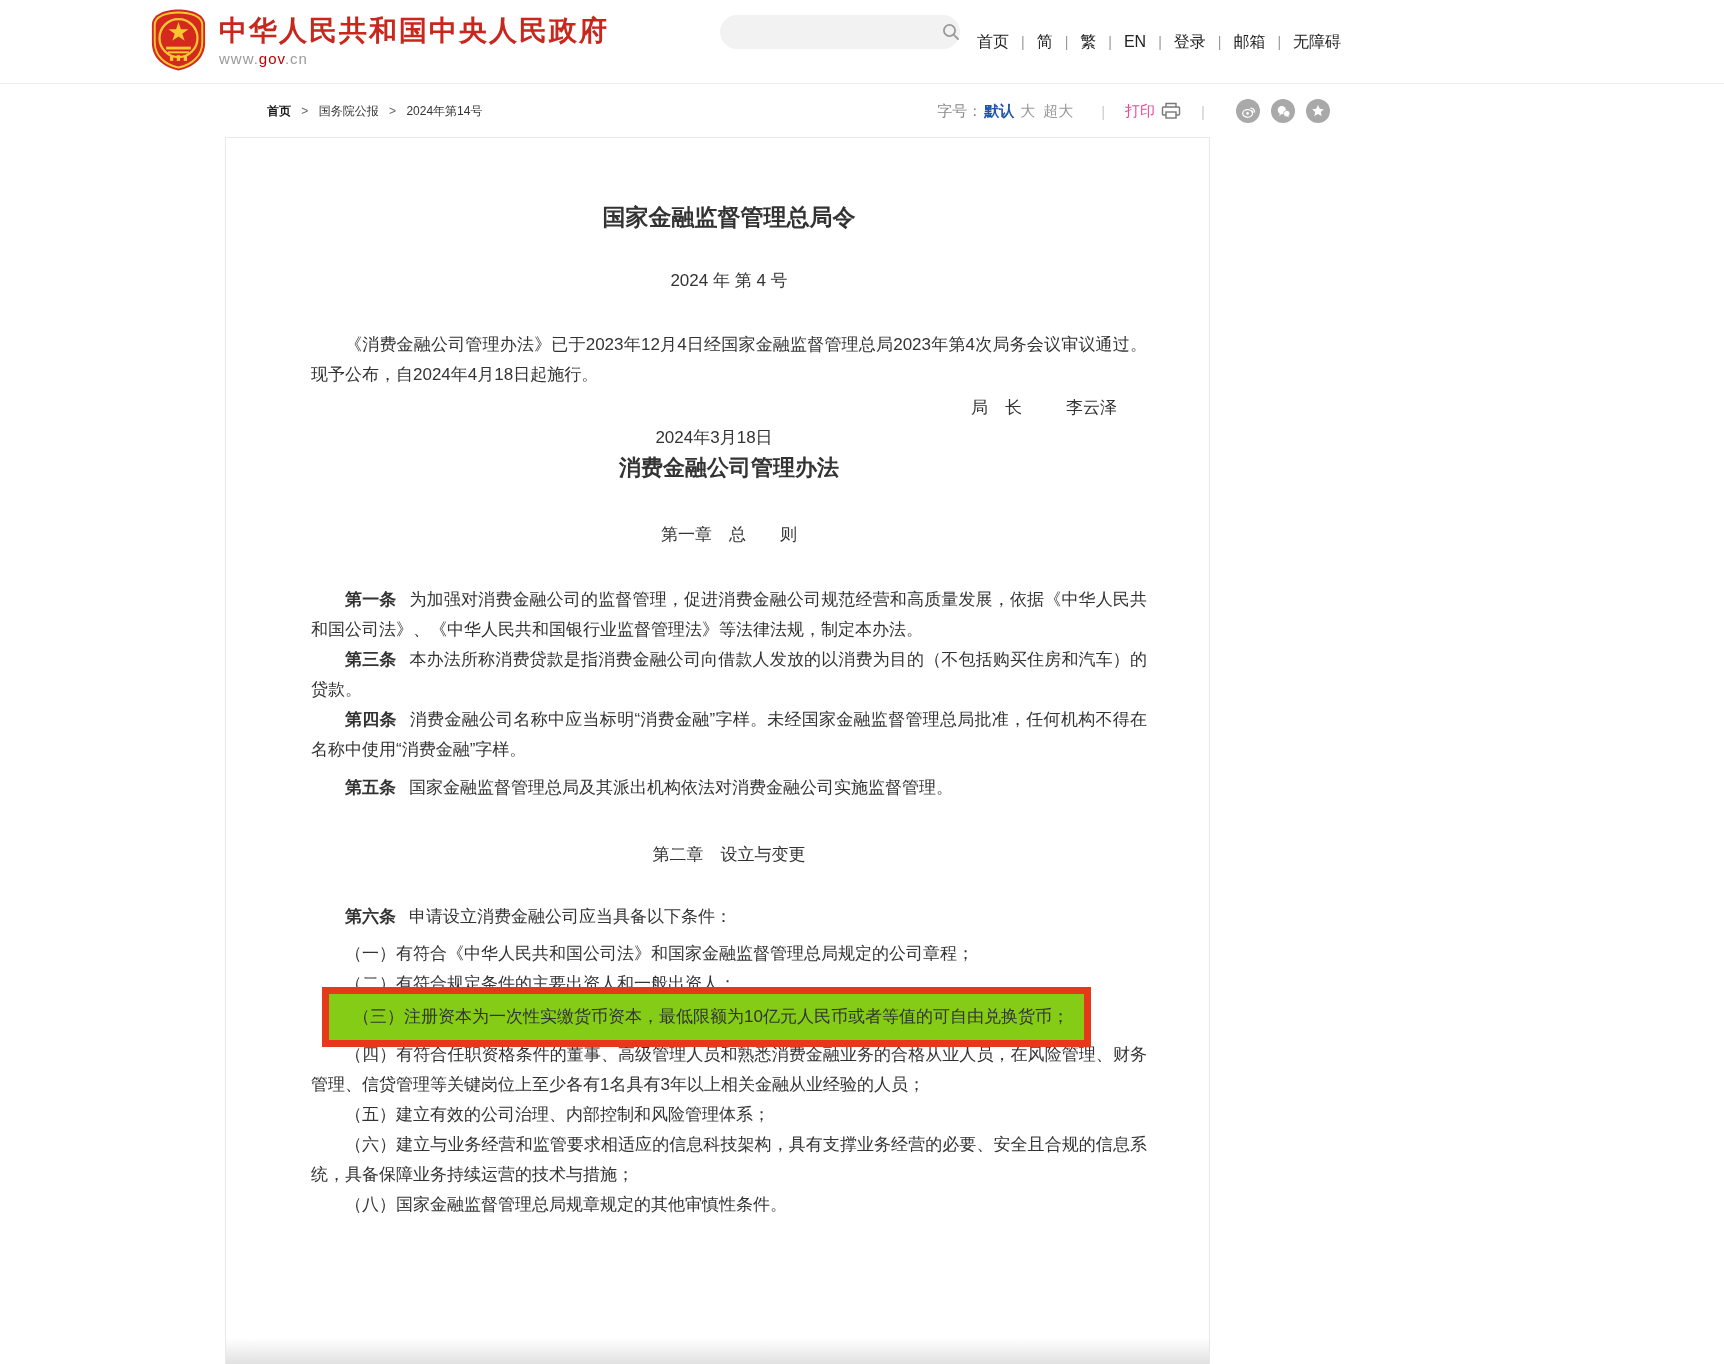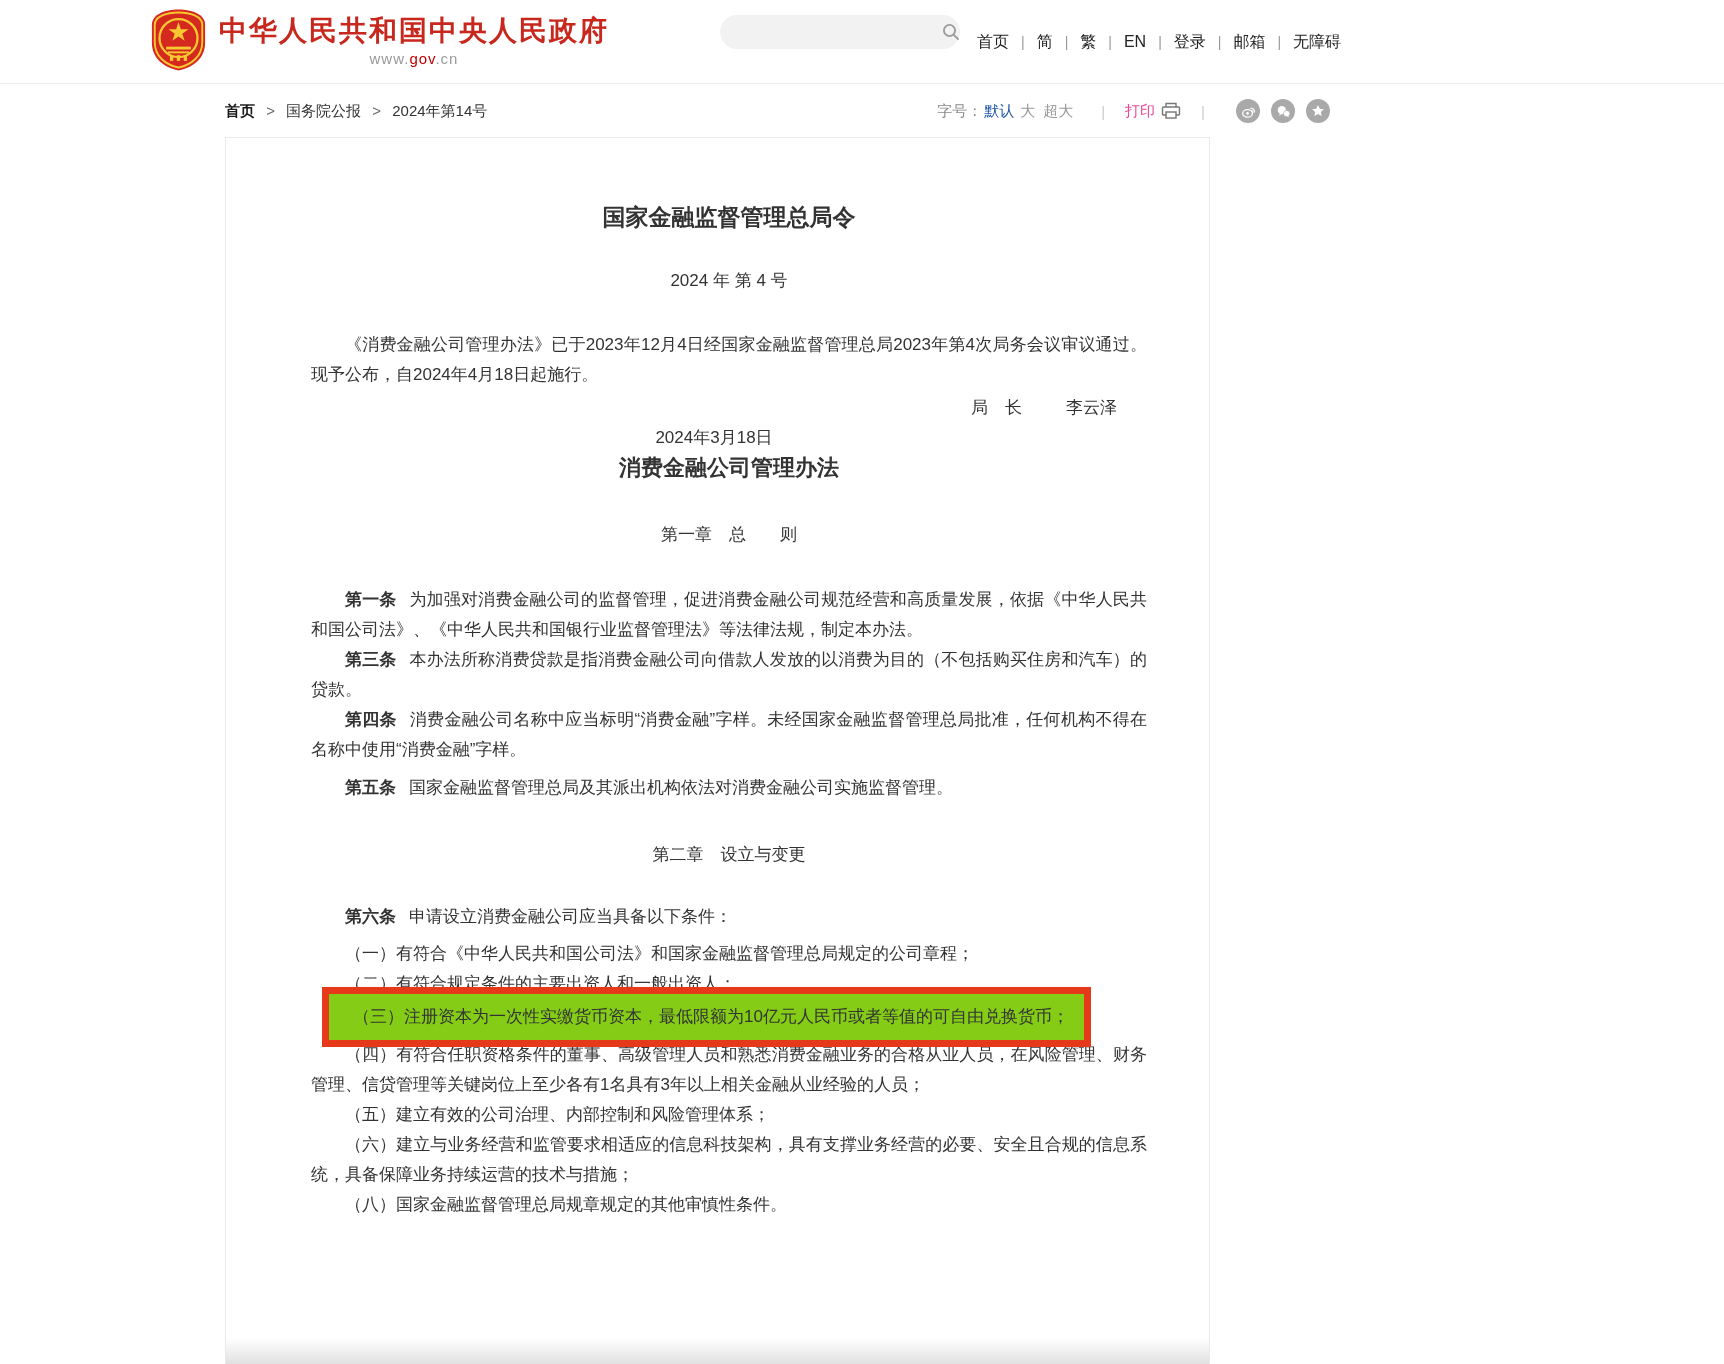--- a/index.html
+++ b/index.html
@@ -7,39 +7,39 @@
   body {
     width:1724px; height:1364px; overflow:hidden; position:relative;
     font-family:"Liberation Sans","DejaVu Sans",sans-serif; color:#333;
   }
   a { text-decoration:none; color:inherit; cursor:pointer; }
 
   
   .site-header { position:absolute; top:0; left:0; width:1724px; height:84px; border-bottom:1px solid #ececec; background:#fff; }
   .logo { position:absolute; left:150px; top:8px; display:flex; align-items:center; }
   .emblem { width:57px; height:64px; display:inline-block; }
-  .logo-text { margin-left:12px; display:flex; flex-direction:column;align-items:center; }
+  .logo-text { margin-left:12px; display:flex; flex-direction:column; }
   .site-title { font-size:28px; font-weight:bold; color:#c7271c; letter-spacing:2px; line-height:34px; }
   .site-url { font-size:15px; color:#9a9a9a; letter-spacing:1px; margin-top:2px; }
   .site-url .gov { color:#c00000; }
   .search-box { position:absolute; left:720px; top:15px; width:240px; height:34px; background:#f2f2f2; border-radius:17px; display:flex; align-items:center; }
   .search-input { flex:1; border:none; outline:none; background:transparent; height:30px; padding:0 6px 0 16px; font-size:15px; color:#333; }
   .search-icon { width:22px; height:22px; margin-right:10px; display:flex; align-items:center; justify-content:center; cursor:pointer; }
   .top-nav { position:absolute; left:975px; top:22px; height:40px; display:flex; align-items:center; font-size:16px; color:#222; white-space:nowrap; }
   .top-nav a { padding:0 2px; }
   .nav-d { color:#999; margin:0 10px; font-size:14px; }
 
   
   .toolbar { position:absolute; top:97px; left:225px; width:1105px; height:28px; display:flex; justify-content:space-between; align-items:center; }
-  .breadcrumb { font-size:15px; color:#333; }
+  .breadcrumb { font-size:12px; color:#333;margin-left:42px; }
   .breadcrumb .b-home { font-weight:bold; color:#1a1a1a; }
   .breadcrumb .b-sep { color:#666; margin:0 7px; }
   .controls { display:flex; align-items:center; font-size:15px; }
   .fz-label { color:#888; }
-  .fz-default { color:#2057a7; font-weight:normal; margin:0 6px 0 2px; }
+  .fz-default { color:#2057a7; font-weight:bold; margin:0 6px 0 2px; }
   .fz-opt { color:#999; margin-right:8px; }
   .vdiv { color:#ccc; margin:0 20px; font-size:15px; }
   .print-btn { color:#ec4899; display:flex; align-items:center; }
   .print-btn svg { margin-left:6px; }
   .circle-icon { width:24px; height:24px; border-radius:50%; background:#a9a9a9; display:flex; align-items:center; justify-content:center; margin-left:11px; cursor:pointer; }
 
   
   .content {
     position:absolute; top:137px; left:225px; width:985px; height:1227px;
     border:1px solid #e9e9e9; border-bottom:none; background:#fff;

